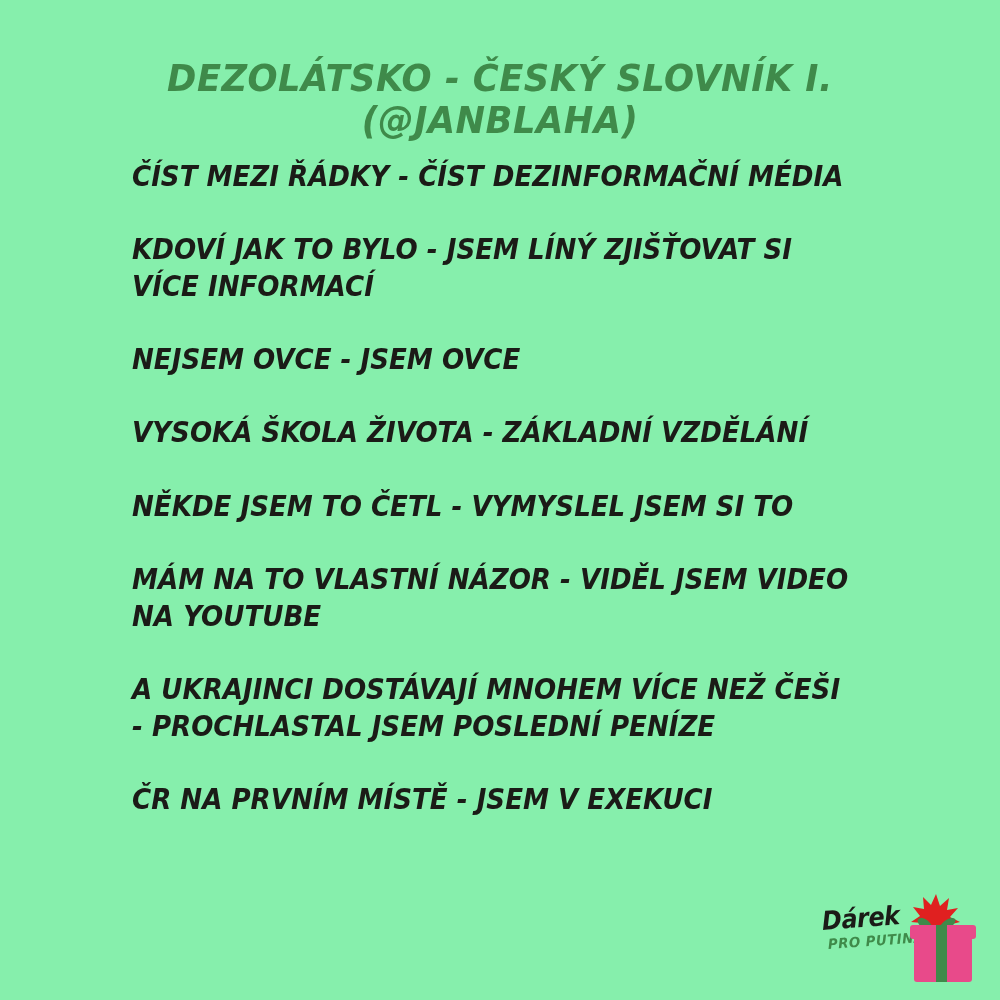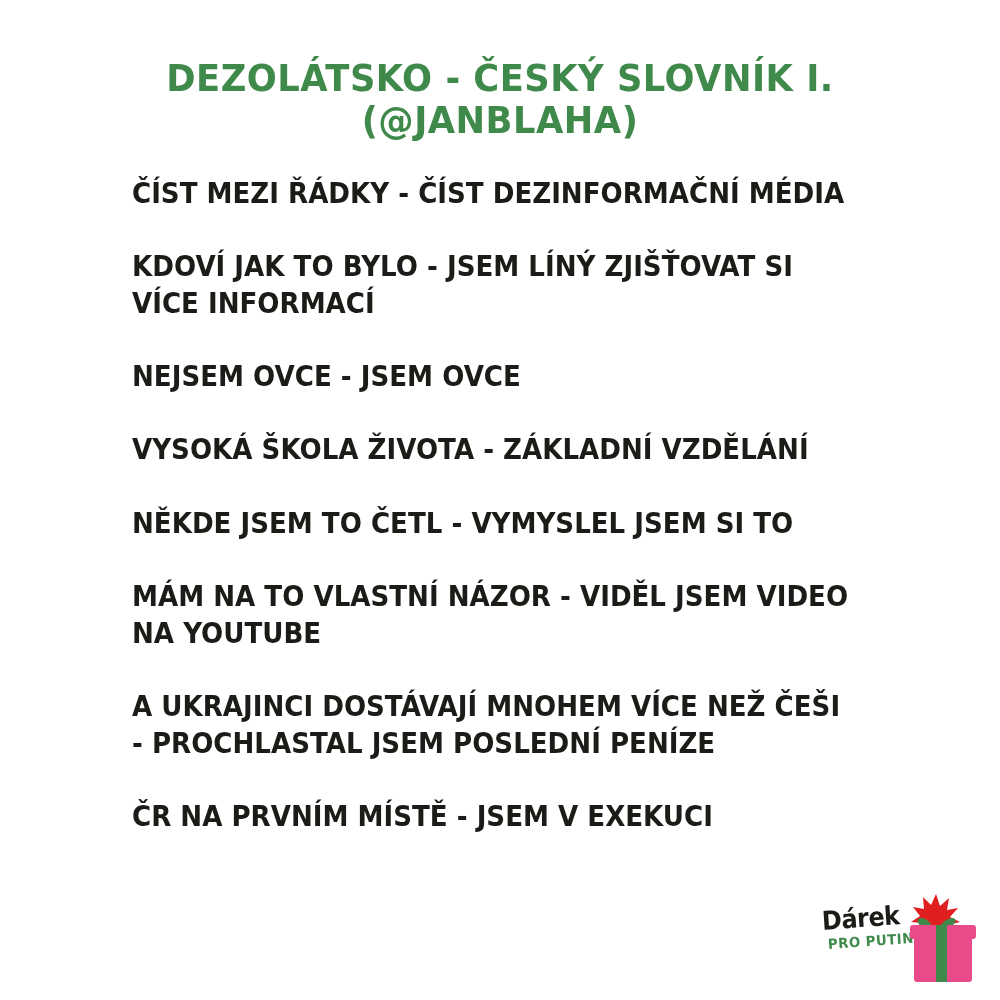--- a/index.html
+++ b/index.html
@@ -10,40 +10,41 @@
     width: 1000px;
     height: 1000px;
     background: #f9db4b;
     font-family: "Liberation Sans", sans-serif;
     overflow: hidden;
     position: relative;
   }
   .poster {
     position: absolute;
     inset: 0;
-    background: #ffffff;
+    background: #86efac;
+    font-style: italic;
   }
   .title {
     position: absolute;
     top: 58px;
     left: 0;
     width: 1000px;
     text-align: center;
     color: #3f8a4a;
     font-family: "DejaVu Sans", sans-serif;
     font-weight: bold;
     font-size: 38px;
     letter-spacing: 0.5px;
     transform: scaleX(0.93);
     text-transform: uppercase;
     line-height: 1.1;
   }
   .entries {
     position: absolute;
-    top: 175px;
+    top: 158px;
     left: 132px;
     width: 800px;
   }
   .entry {
     color: #1b1b17;
     font-family: "DejaVu Sans", sans-serif;
     font-weight: bold;
     font-size: 29px;
     line-height: 1.28;
     letter-spacing: 0px;

